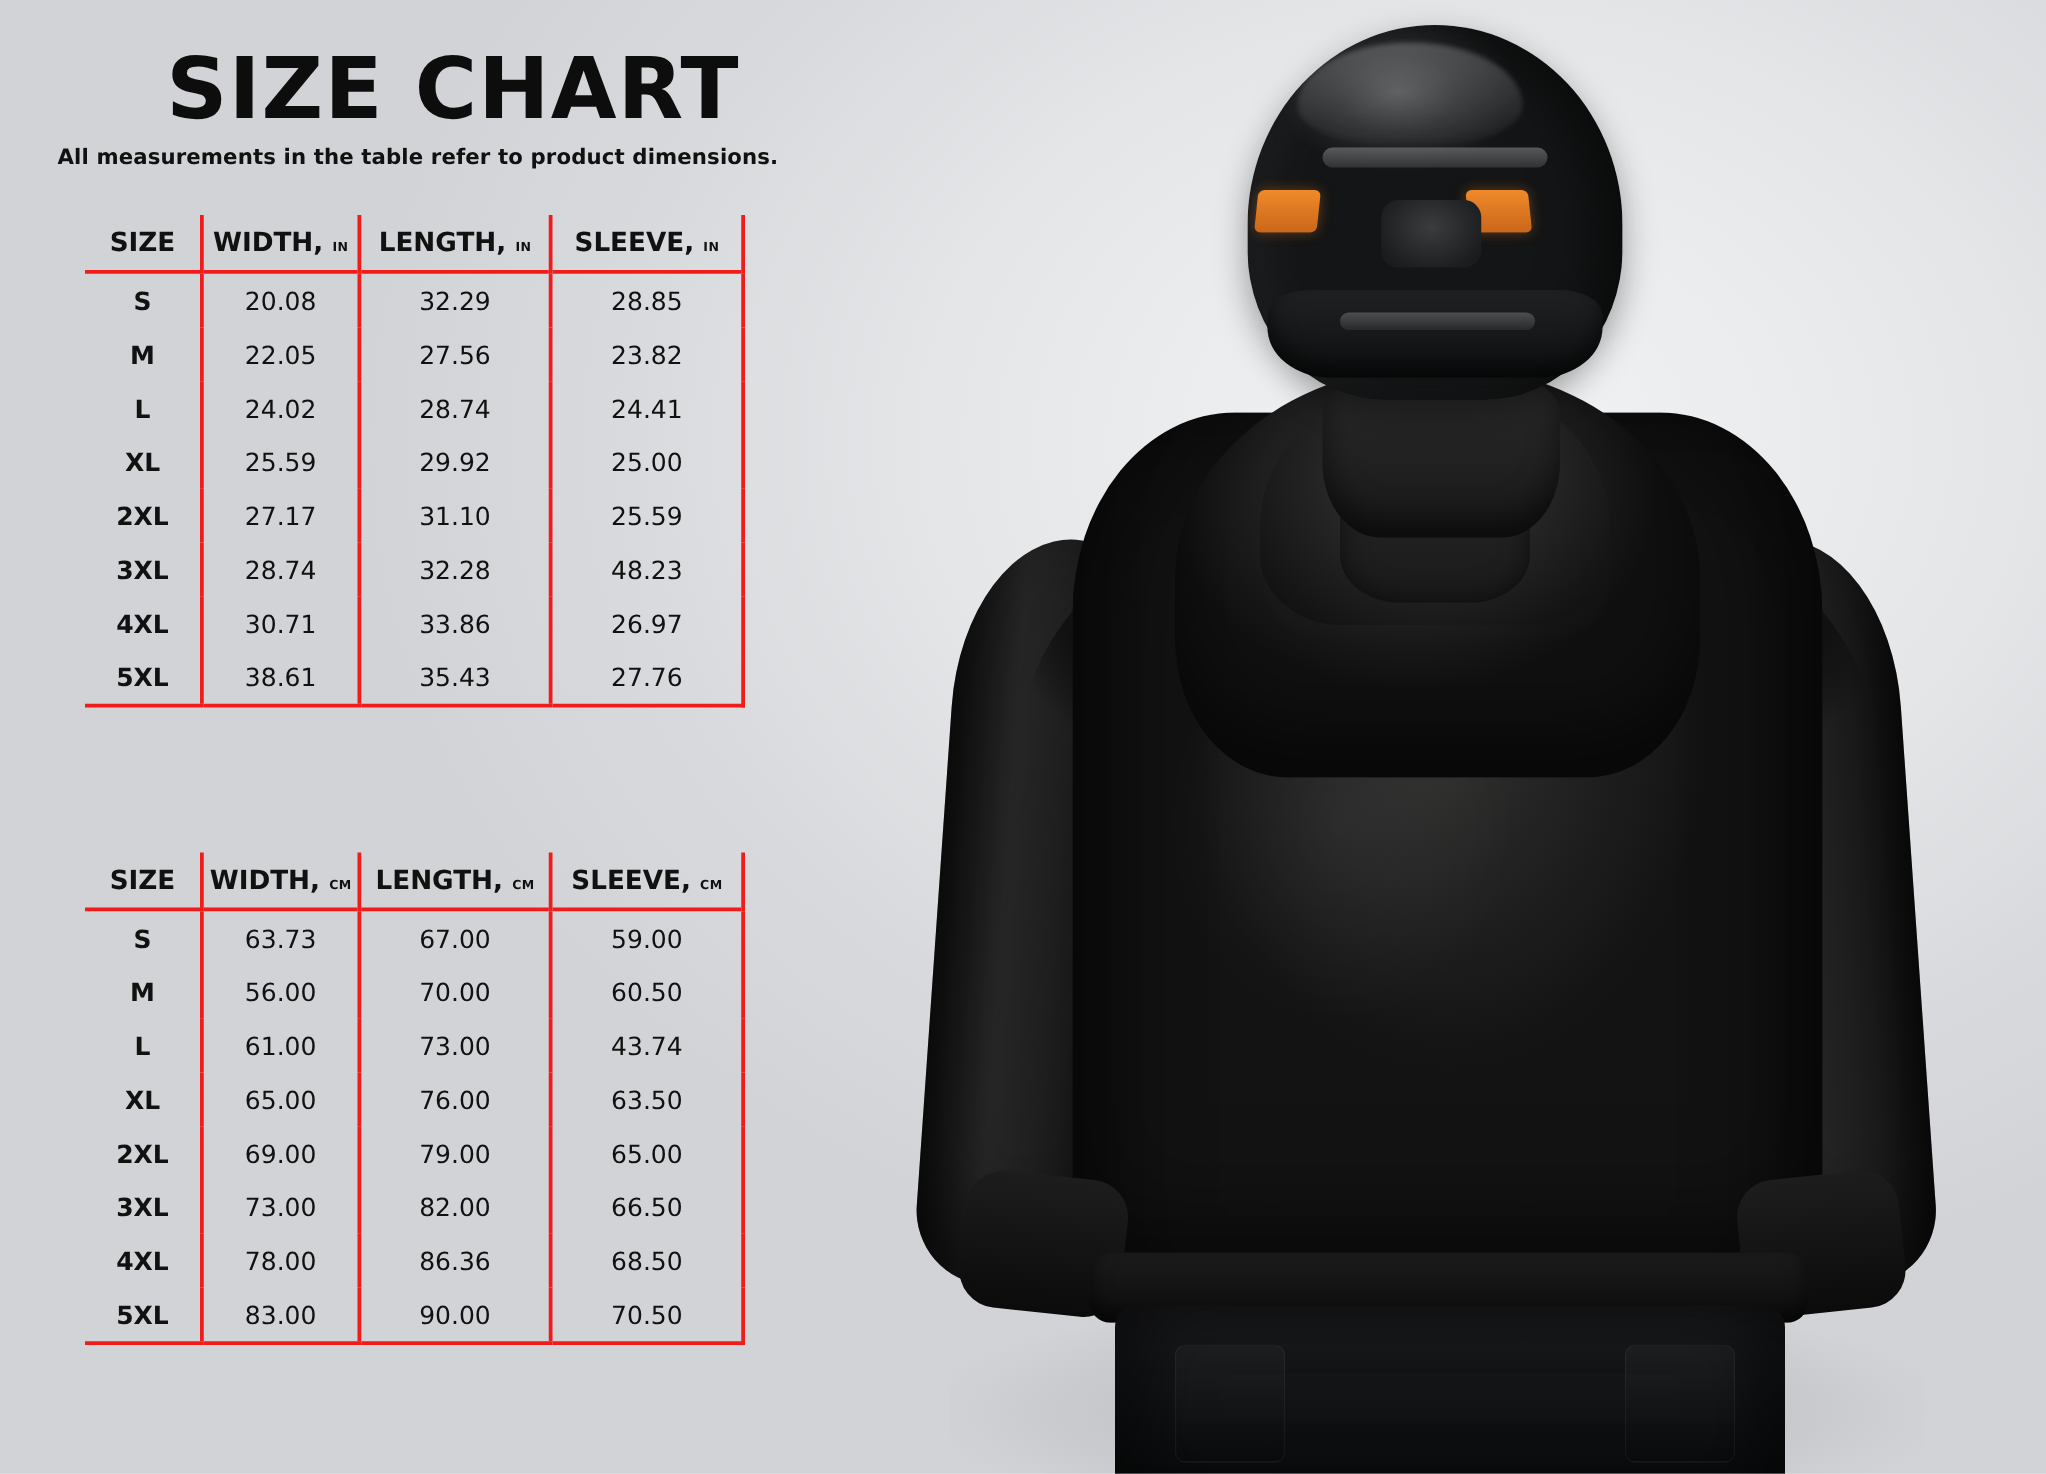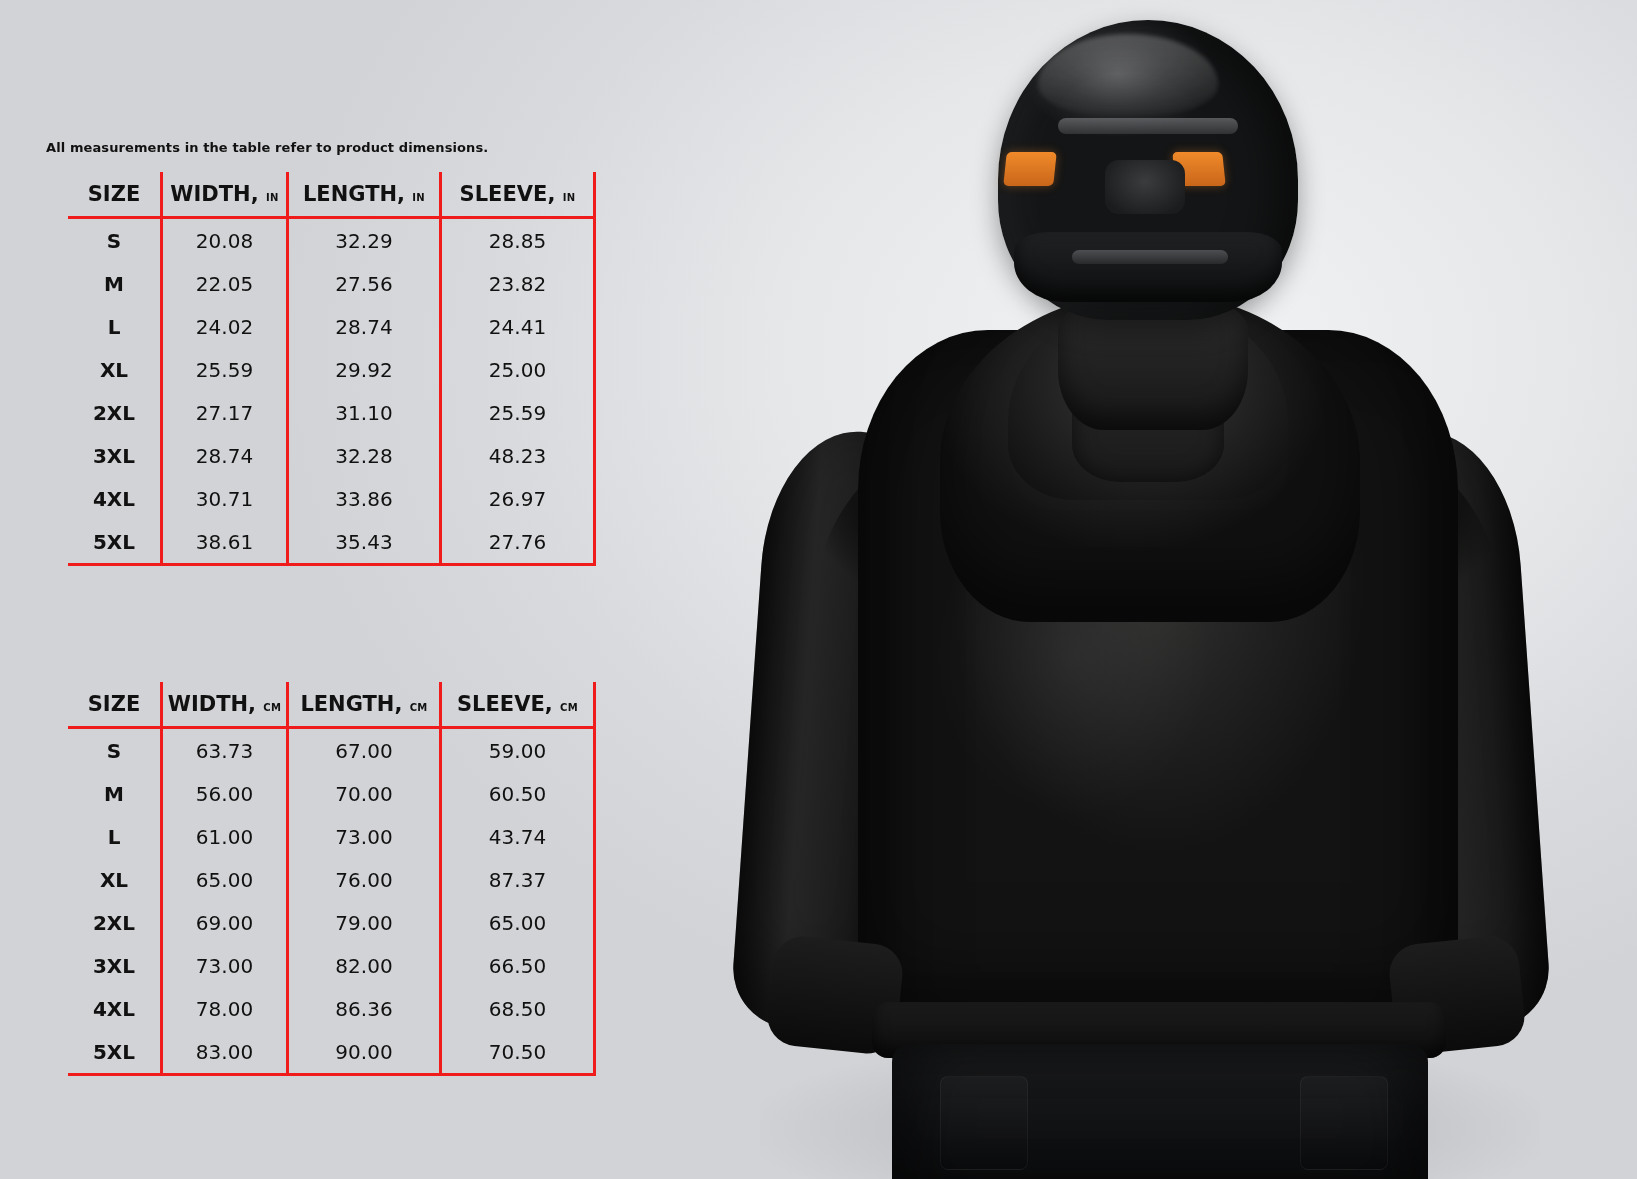--- a/index.html
+++ b/index.html
@@ -41,22 +41,22 @@
     font-weight: 800;
     letter-spacing: 1px;
     color: #0d0d0d;
     font-family: "DejaVu Sans", "Liberation Sans", sans-serif;
     line-height: 1;
   }
 
   .subtitle {
     position: absolute;
     left: 46px;
-    top: 140px;
-    font-size: 13px;
+    top: 116px;
+    font-size: 17px;
     font-weight: 700;
     color: #111;
     letter-spacing: 0.1px;
   }
 
   
   .sz-table {
     position: absolute;
     border-collapse: collapse;
     font-family: "DejaVu Sans", "Liberation Sans", sans-serif;
@@ -361,20 +361,21 @@
     pointer-events: none;
   }
 </style>
 </head>
 <body>
 
 <div class="page">
 
   <div class="chart-panel">
 
+    <div class="title">SIZE CHART</div>
     <div class="subtitle">All measurements in the table refer to product dimensions.</div>
 
     <table class="sz-table" id="table-in">
       <thead>
         <tr>
           <th class="col-size">
             <span>SIZE</span>
           </th>
           <th class="col-width">
             <span>WIDTH,</span>
@@ -478,21 +479,21 @@
         <tr>
           <td class="size-cell">L</td>
           <td class="c-width">61.00</td>
           <td class="c-length">73.00</td>
           <td class="c-sleeve">43.74</td>
         </tr>
         <tr>
           <td class="size-cell">XL</td>
           <td class="c-width">65.00</td>
           <td class="c-length">76.00</td>
-          <td class="c-sleeve">87.37</td>
+          <td class="c-sleeve">63.50</td>
         </tr>
         <tr>
           <td class="size-cell">2XL</td>
           <td class="c-width">69.00</td>
           <td class="c-length">79.00</td>
           <td class="c-sleeve">65.00</td>
         </tr>
         <tr>
           <td class="size-cell">3XL</td>
           <td class="c-width">73.00</td>

